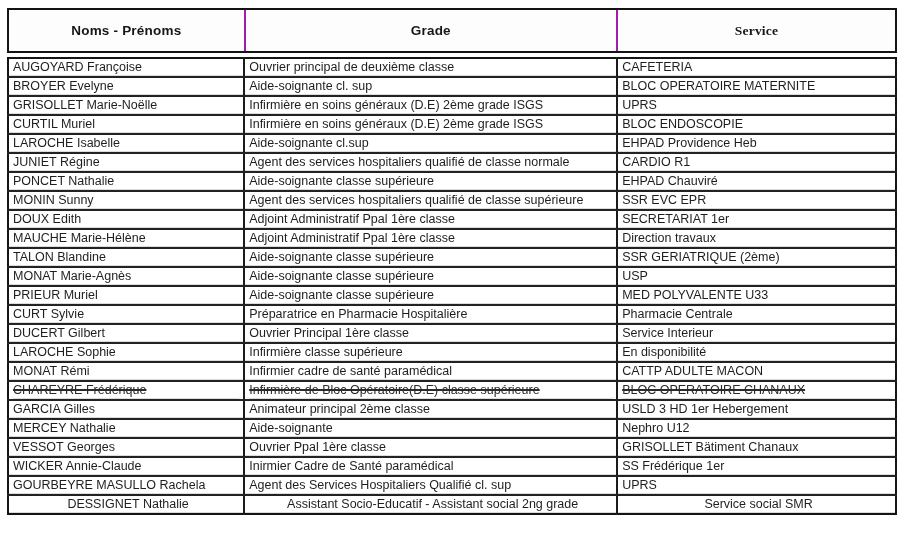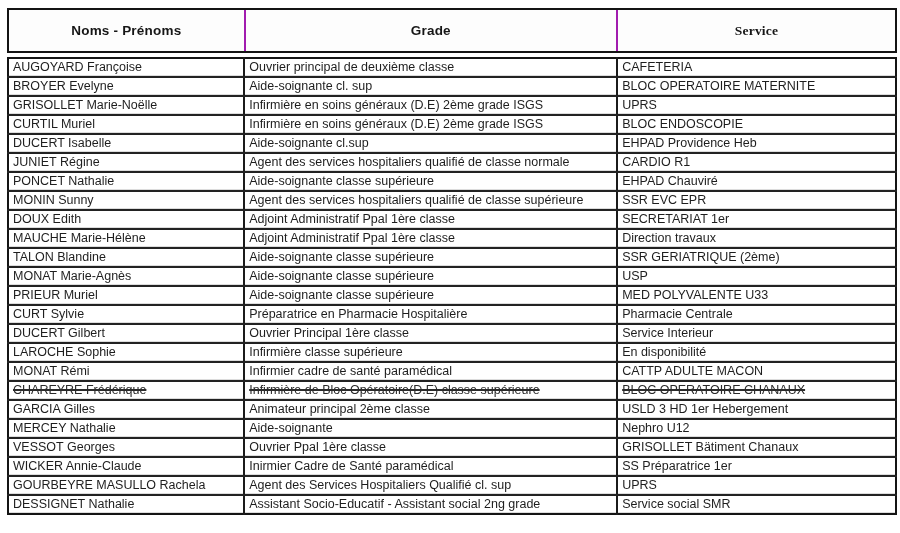--- a/index.html
+++ b/index.html
@@ -56,25 +56,26 @@
     font-size: 12.5px;
     line-height: 17px;
     white-space: nowrap;
     overflow: hidden;
     border-bottom: 2px solid #222222;
     color: #1e1e1e;
     
     box-shadow: inset 0 -4px 0 -3px rgba(130,130,130,0.28);
   }
   .body-table td + td { border-left: 2px solid #1b1b1b; }
-  .body-table tr:last-child td { border-bottom: none; }
+  .body-table tr:last-child td { border-bottom: none; text-align: center; }
   tr.struck td {
     text-decoration: line-through;
     text-decoration-thickness: 1.5px;
     color: #2b2b2b;
+    border-radius: 6px;
   }
 </style>
 </head>
 <body>
 
 <div class="page">
 
   <div class="header-box">
     <div class="header-cell col-name">Noms - Prénoms</div>
     <div class="header-cell col-grade">Grade</div>
@@ -102,21 +103,21 @@
     <td>GRISOLLET Marie-Noëlle</td>
     <td>Infirmière en soins généraux (D.E) 2ème grade ISGS</td>
     <td>UPRS</td>
   </tr>
         <tr>
     <td>CURTIL Muriel</td>
     <td>Infirmière en soins généraux (D.E) 2ème grade ISGS</td>
     <td>BLOC ENDOSCOPIE</td>
   </tr>
         <tr>
-    <td>DUCERT Isabelle</td>
+    <td>LAROCHE Isabelle</td>
     <td>Aide-soignante cl.sup</td>
     <td>EHPAD Providence Heb</td>
   </tr>
         <tr>
     <td>JUNIET Régine</td>
     <td>Agent des services hospitaliers qualifié de classe normale</td>
     <td>CARDIO R1</td>
   </tr>
         <tr>
     <td>PONCET Nathalie</td>
@@ -189,21 +190,21 @@
     <td>Nephro U12</td>
   </tr>
         <tr>
     <td>VESSOT Georges</td>
     <td>Ouvrier Ppal 1ère classe</td>
     <td>GRISOLLET Bätiment Chanaux</td>
   </tr>
         <tr>
     <td>WICKER Annie-Claude</td>
     <td>Inirmier Cadre de Santé paramédical</td>
-    <td>SS Préparatrice 1er</td>
+    <td>SS Frédérique 1er</td>
   </tr>
         <tr>
     <td>GOURBEYRE MASULLO Rachela</td>
     <td>Agent des Services Hospitaliers Qualifié cl. sup</td>
     <td>UPRS</td>
   </tr>
         <tr>
     <td>DESSIGNET Nathalie</td>
     <td>Assistant Socio-Educatif - Assistant social 2ng grade</td>
     <td>Service social SMR</td>

